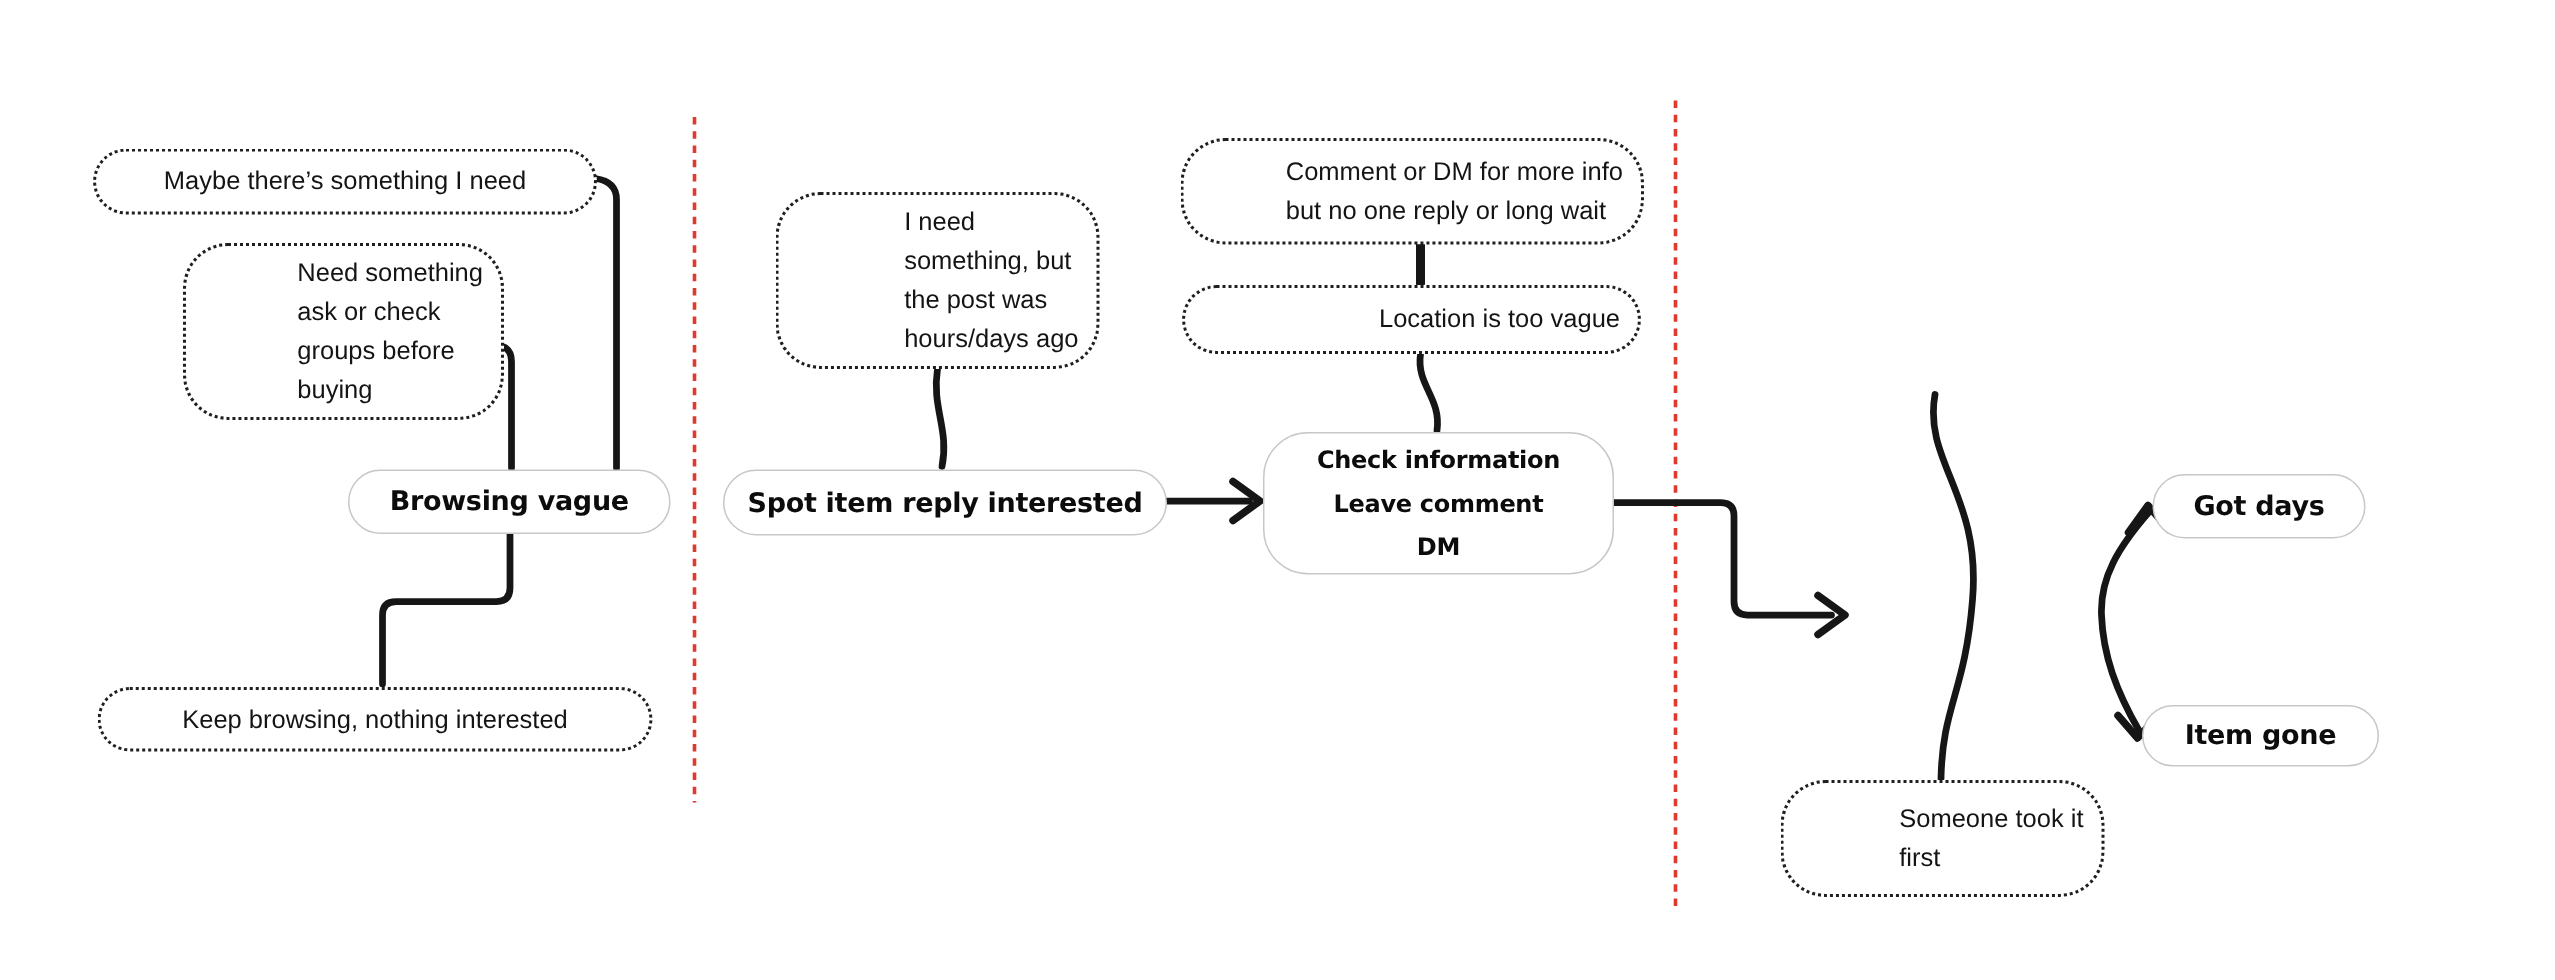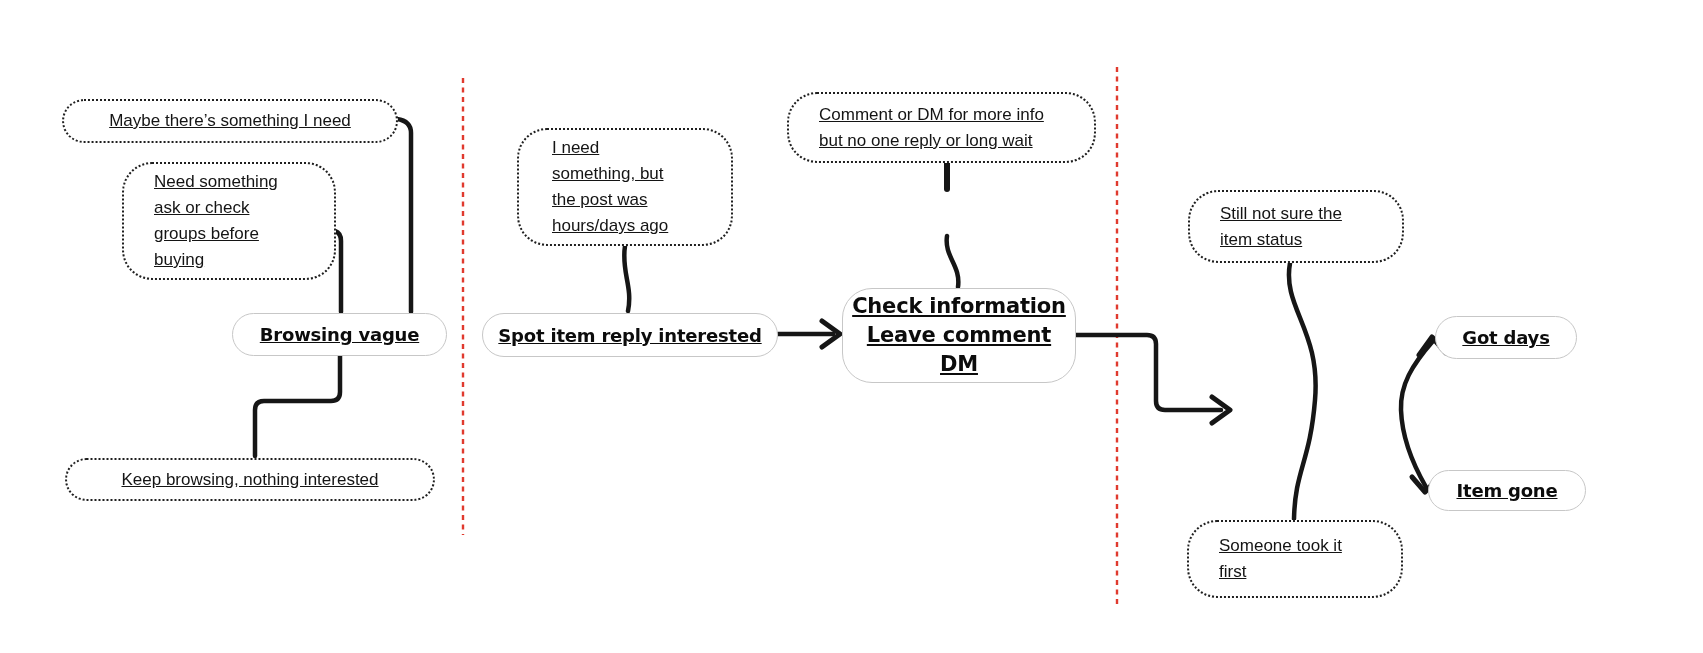--- a/index.html
+++ b/index.html
@@ -25,33 +25,33 @@
   .divider{fill:none;stroke:var(--divider-red);stroke-width:2.4;stroke-dasharray:5 4.5;}
   .node{
     position:absolute;z-index:1;
     display:flex;align-items:center;
     box-sizing:border-box;
     background:var(--node-bg);
   }
   .thought{
     border:2px dotted var(--dotted-border);
     color:var(--text-dark);
-    font-size:17px;line-height:26px;
+    font-size:17px;line-height:26px;justify-content:flex-end;
   }
   .action{
     border:1.6px solid var(--solid-border);
     justify-content:center;text-align:center;
     font-family:"DejaVu Sans","Liberation Sans",sans-serif;
     font-weight:800;font-size:18px;letter-spacing:-0.2px;
     color:#0c0c0c;
   }
-  .action.multi{font-size:21px;line-height:29px;}
+  .action.multi{font-size:16px;line-height:29px;}
   .centered{justify-content:center;text-align:center;}
   .leftpad{padding-left:30px;padding-right:12px;text-align:left;}
-  .label{white-space:pre-line;text-decoration:underline;}
+  .label{white-space:pre-line;}
 </style>
 </head>
 <body>
 
 <div class="canvas">
 
   <svg class="wires" viewBox="0 0 1703 653" xmlns="http://www.w3.org/2000/svg">
 
     <path class="divider" d="M 463 78 V 535"></path>
     <path class="divider" d="M 1117 67 V 606"></path>
@@ -109,31 +109,30 @@
 
   <div class="node action" style="left:482px;top:313px;width:296px;height:44px;border-radius:22px;">
     <span class="label">Spot item reply interested</span>
   </div>
 
   <div class="node thought leftpad" style="left:787px;top:92px;width:309px;height:71px;border-radius:30px;">
     <span class="label">Comment or DM for more info
 but no one reply or long wait</span>
   </div>
 
+  <div class="node thought leftpad" style="left:788px;top:190px;width:306px;height:46px;border-radius:23px;">
+    <span class="label">Location is too vague</span>
+  </div>
 
   <div class="node action multi" style="left:842px;top:288px;width:234px;height:95px;border-radius:30px;">
     <span class="label">Check information
 Leave comment
 DM</span>
   </div>
 
-  <div class="node thought leftpad" style="left:1188px;top:190px;width:216px;height:73px;border-radius:30px;">
-    <span class="label">Still not sure the
-item status</span>
-  </div>
 
 
   <div class="node action" style="left:1435px;top:316px;width:142px;height:43px;border-radius:21.5px;">
     <span class="label">Got days</span>
   </div>
 
   <div class="node action" style="left:1428px;top:470px;width:158px;height:41px;border-radius:20.5px;">
     <span class="label">Item gone</span>
   </div>
 

